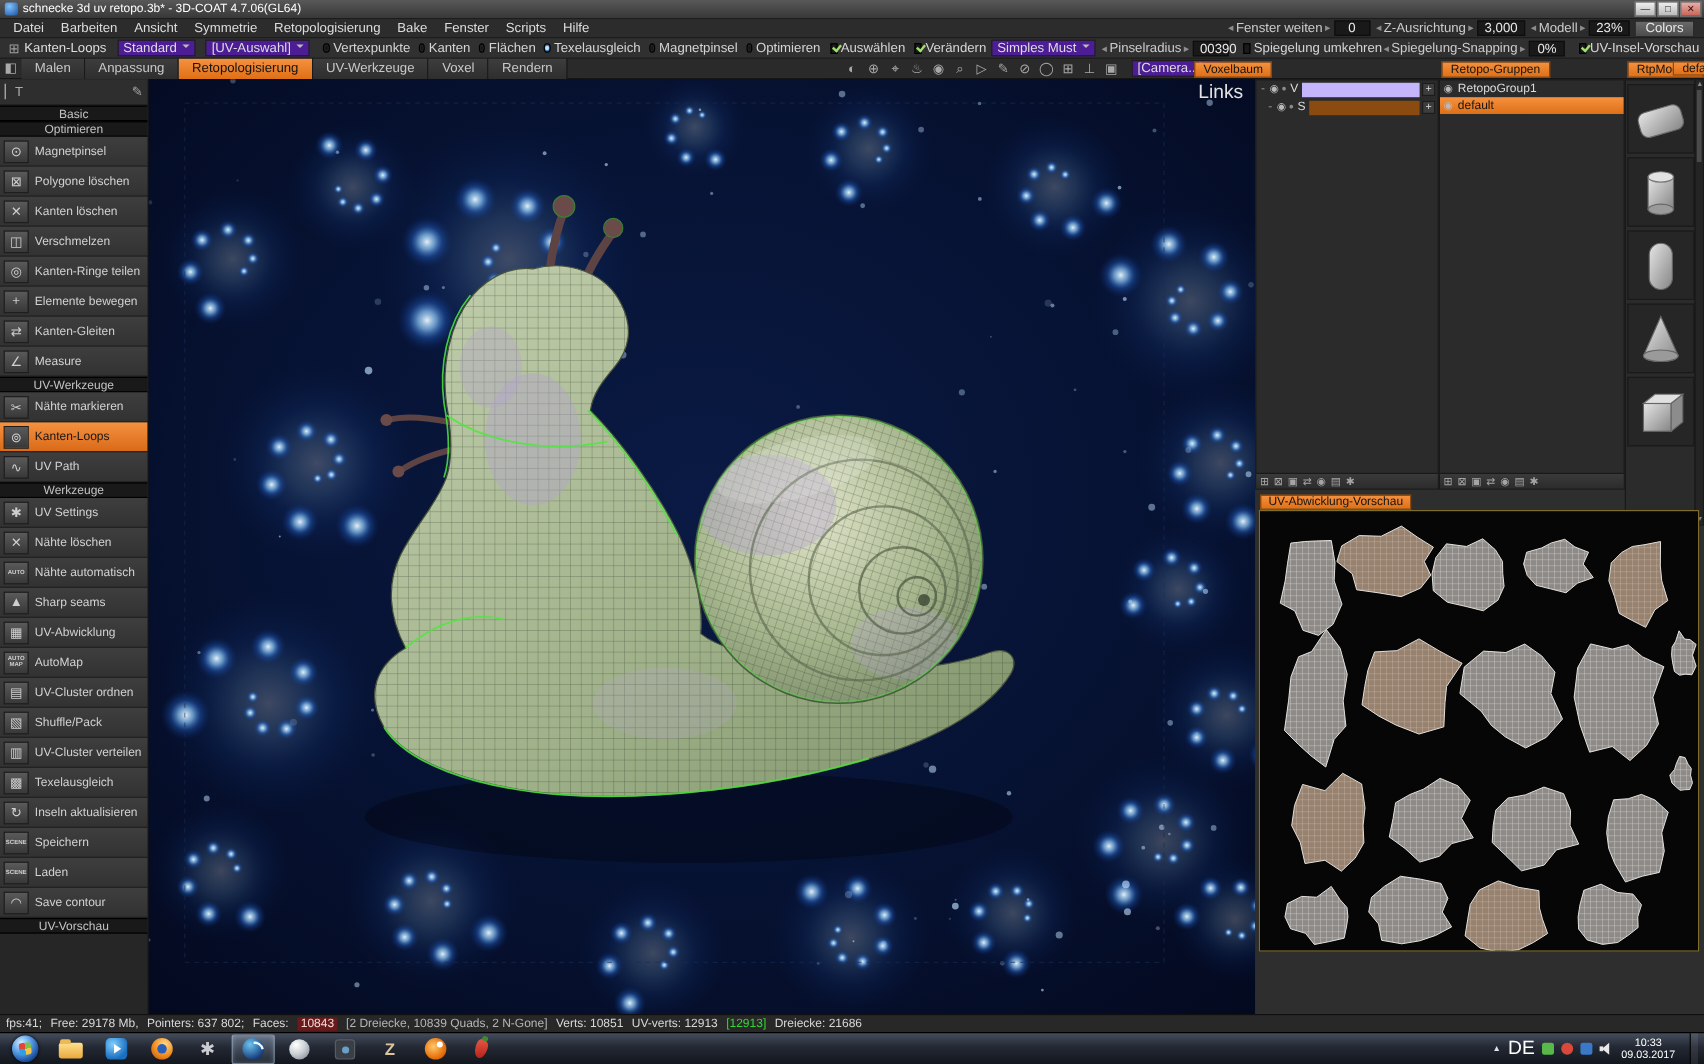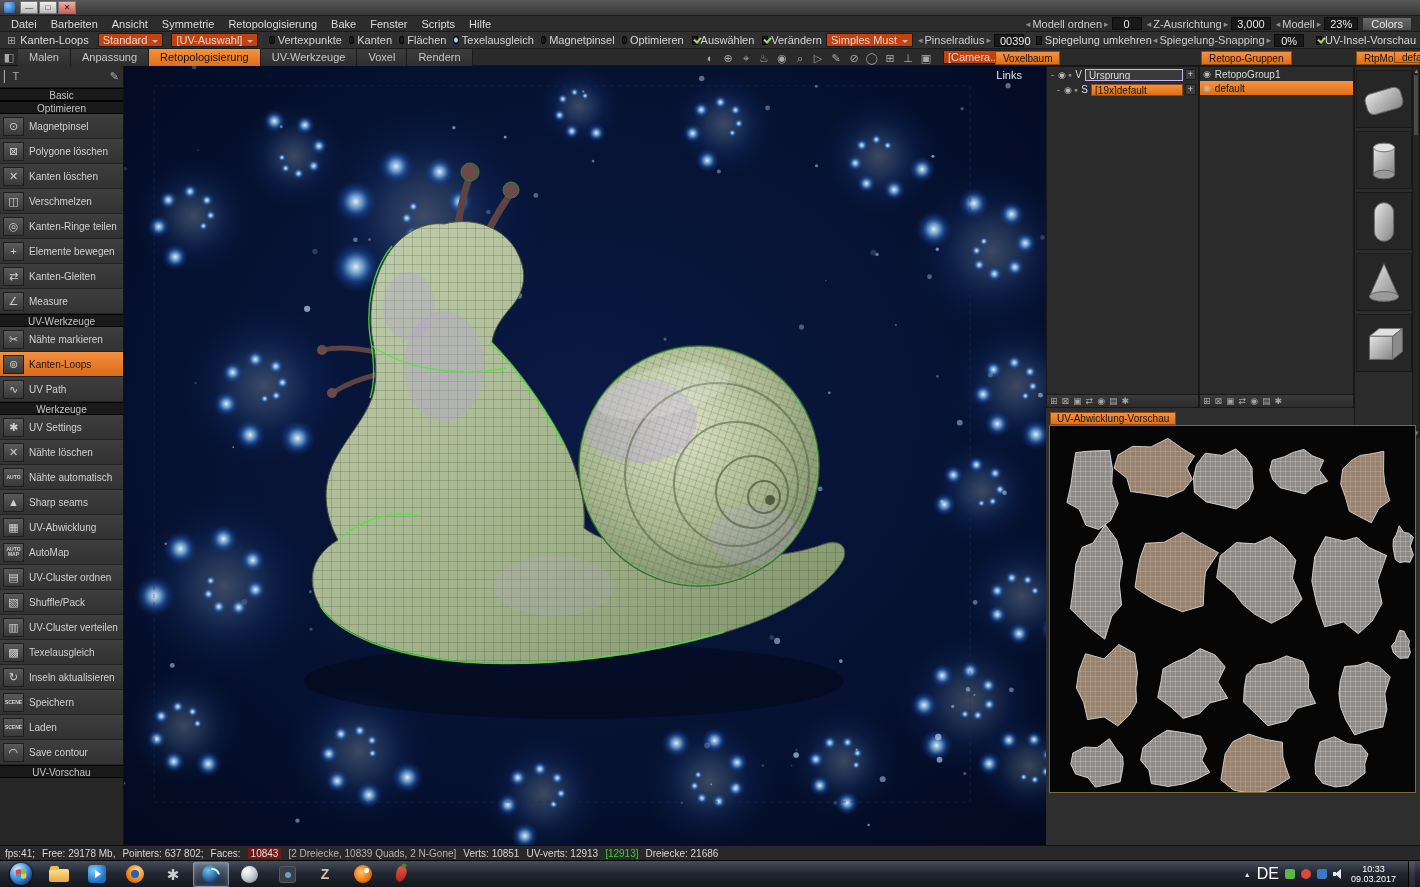--- a/index.html
+++ b/index.html
@@ -27,21 +27,21 @@
 .valbox{background:#191919;border:1px solid #0d0d0d;color:#e8e8e8;min-width:30px;height:13px;
   line-height:12px;text-align:center;padding:0 5px;margin:0 4px 0 2px}
 .colors-btn{background:linear-gradient(#6a6a6a,#4c4c4c);border:1px solid #2a2a2a;color:#111;
   padding:0 8px;height:14px;line-height:13px;margin-right:4px;color:#e8e8e8}
 
 
 .toolbar2{position:absolute;left:0;top:32px;width:100%;height:17px;background:#303030;
   border-bottom:1px solid #1a1a1a;display:flex;align-items:center;padding:0 4px;white-space:nowrap}
 .tb-ico{color:#9f9f9f;font-size:11px;padding:0 3px}
 .tb-label{color:#ddd;padding:0 5px 0 1px}
-.dd{display:inline-flex;align-items:flex-end;background:#c2410c;border:1px solid #1d1d1d;height:14px;
+.dd{display:inline-flex;align-items:flex-start;background:#4c1d95;border:1px solid #1d1d1d;height:14px;
   padding:0 4px;margin:0 4px;color:#ddd}
 .caret{width:0;height:0;border:3px solid transparent;border-top-color:#bbb;margin:3px 0 0 5px}
 .radio{display:inline-block;width:8px;height:8px;border-radius:50%;background:#151515;
   border:1px solid #000;box-shadow:inset 0 0 1px #666;margin:0 3px 0 7px;vertical-align:-1px}
 .radio.sel{background:radial-gradient(circle,#bfe2ff 0 40%,#2f7fd8 60%)}
 .cb{display:inline-block;width:9px;height:9px;background:#1a1a1a;border:1px solid #000;margin:0 3px 0 8px;
   vertical-align:-1px;position:relative}
 .cb.on::after{content:"";position:absolute;left:1px;top:0px;width:5px;height:3px;
   border-left:2px solid #9fe06a;border-bottom:2px solid #9fe06a;transform:rotate(-50deg)}
 .tbtext{color:#d5d5d5}
@@ -71,34 +71,34 @@
   color:#c3c3c3;font-size:10px;line-height:13px;text-align:center}
 .tool-item{height:25px;display:flex;align-items:center;gap:5px;padding-left:3px;
   background:linear-gradient(#3e3e3e,#323232);border-bottom:1px solid #222;font-size:10px;color:#d2d2d2}
 .tool-item.active{background:linear-gradient(#f59140,#d96a18);color:#151515}
 .tool-ico{width:21px;height:19px;flex:none;background:linear-gradient(#5a5a5a,#383838);
   border:1px solid #1e1e1e;color:#cfcfcf;font-size:11px;display:flex;align-items:center;justify-content:center;text-align:center}
 .tool-ico.tiny{font-size:5px;line-height:5px;font-weight:bold;letter-spacing:0;white-space:pre-line}
 
 
 .viewport{position:absolute;left:124px;top:0;width:922px;height:779px;background:#050d28}
-.vp-label{position:absolute;right:24px;top:3px;color:#e2e2e2;font-size:11px}
+.vp-label{position:absolute;right:10px;top:3px;color:#e2e2e2;font-size:16px}
 
 
 .rightside{position:absolute;left:1046px;top:0;width:374px;height:779px;background:#2e2e2e}
 .rpanel{position:absolute;top:0;height:342px;background:#2b2b2b;border:1px solid #191919}
 #voxel-panel{left:0;width:153px}
 #retopo-panel{left:153px;width:155px}
 #rtp-panel{left:308px;width:66px;height:372px}
 .vrow{display:flex;align-items:center;height:15px;font-size:10px;gap:2px;padding:0 2px;color:#ccc}
 .vrow .exp{width:7px;text-align:center;color:#999}
 .eye{color:#b9b9b9;font-size:9px}
 .ball{color:#8a8a8a;font-size:7px}
 .letterb{color:#ddd;width:9px;text-align:center}
-.vlabel{flex:1;background:#3a3a3a;border:1px solid #c4b5fd;padding:0 3px;height:12px;line-height:11px;color:#ddd;overflow:hidden;white-space:nowrap}
+.vlabel{flex:1;background:#3a3a3a;border:6px solid #c4b5fd;padding:0 3px;height:12px;line-height:11px;color:#ddd;overflow:hidden;white-space:nowrap}
 .vlabel.sel{background:linear-gradient(#f59140,#df6f15);border-color:#8a4a10;color:#141414}
 .plusbtn{width:11px;height:11px;background:#3d3d3d;border:1px solid #1c1c1c;color:#ddd;line-height:9px;text-align:center;font-size:9px}
 .rrow{display:flex;align-items:center;height:14px;gap:4px;padding:0 3px;font-size:10px;color:#ddd}
 .rrow.sel{background:linear-gradient(#f59140,#df6f15);color:#141414}
 .icon-strip{position:absolute;left:0;bottom:0;width:100%;height:13px;display:flex;align-items:center;gap:4px;
   background:linear-gradient(#3a3a3a,#2c2c2c);border-top:1px solid #191919;padding:0 3px;color:#a5a5a5;font-size:9px}
 .rtp-tile{width:56px;height:58px;margin:3px auto 0;background:#262626;border:1px solid #1a1a1a;display:flex;align-items:center;justify-content:center}
 .rtp-scroll{position:absolute;right:0;top:0;width:7px;height:100%;background:#242424;border-left:1px solid #171717}
 .rtp-scroll .thumb{position:absolute;left:1px;top:8px;width:4px;height:60px;background:#4a4a4a}
 .rtp-scroll .sarr{position:absolute;left:0;width:7px;height:8px;color:#888;font-size:6px;text-align:center;line-height:8px}
@@ -153,41 +153,42 @@
 .clock{font-size:9px;line-height:10px;text-align:center;color:#fff}
 .show-desktop{width:7px;height:27px;margin-left:6px;background:rgba(255,255,255,.08);border-left:1px solid #000}
 </style>
 </head>
 <body>
 
 <div id="app">
 
   <div class="titlebar">
     <span class="app-ico"></span>
+    <span class="title">schnecke 3d uv retopo.3b* - 3D-COAT 4.7.06(GL64)</span>
     <span class="win-btn">—</span>
     <span class="win-btn">□</span>
     <span class="win-btn close">✕</span>
   </div>
 
   <div class="menubar">
     <span id="menu-items" style="display:flex">
         <span class="menu-item">Datei</span>
         <span class="menu-item">Barbeiten</span>
         <span class="menu-item">Ansicht</span>
         <span class="menu-item">Symmetrie</span>
         <span class="menu-item">Retopologisierung</span>
         <span class="menu-item">Bake</span>
         <span class="menu-item">Fenster</span>
         <span class="menu-item">Scripts</span>
         <span class="menu-item">Hilfe</span>
       </span>
     <span class="menu-sp"></span>
     <span id="menu-controls" style="display:flex;align-items:center">
         <span class="arr">◂</span>
-        <span class="dlabel">Modell ordnen</span>
+        <span class="dlabel">Fenster weiten</span>
         <span class="arr">▸</span>
         <span class="valbox">0</span>
         <span class="arr">◂</span>
         <span class="dlabel">Z-Ausrichtung</span>
         <span class="arr">▸</span>
         <span class="valbox">3,000</span>
         <span class="arr">◂</span>
         <span class="dlabel">Modell</span>
         <span class="arr">▸</span>
         <span class="valbox">23%</span>

